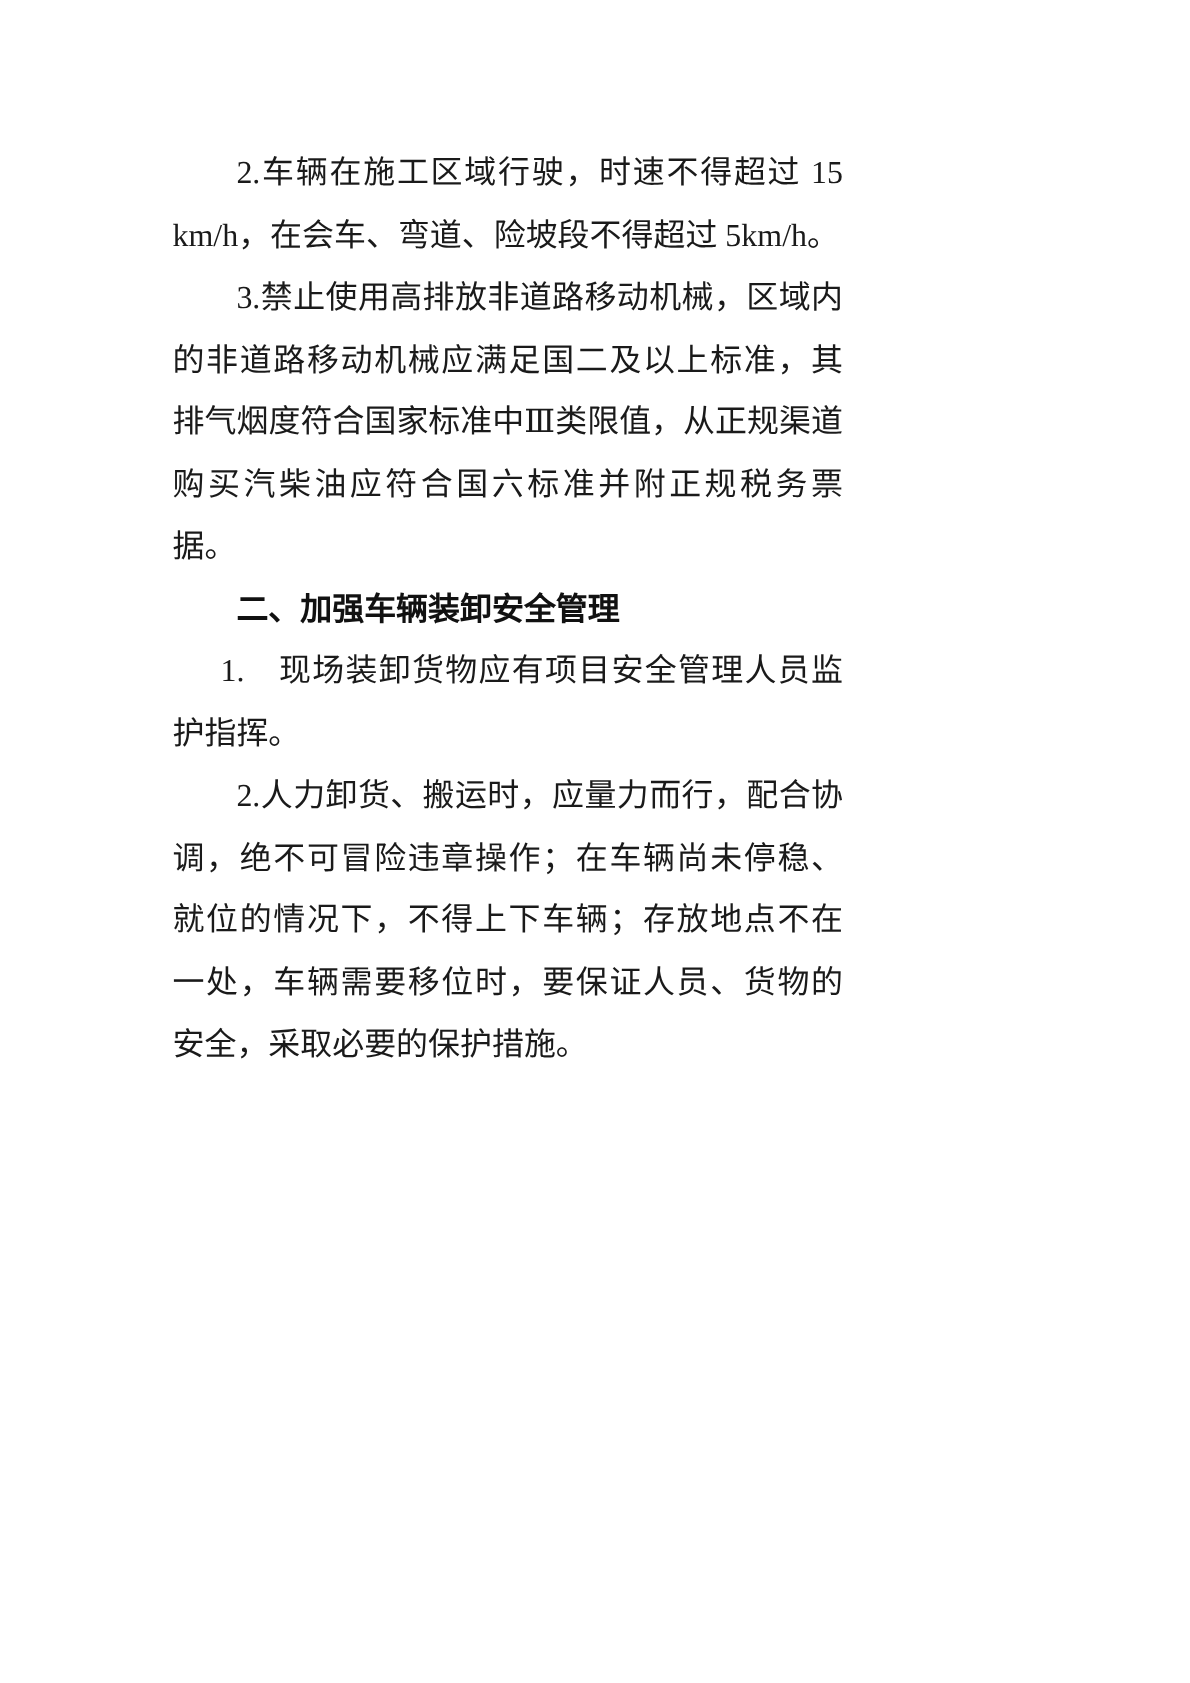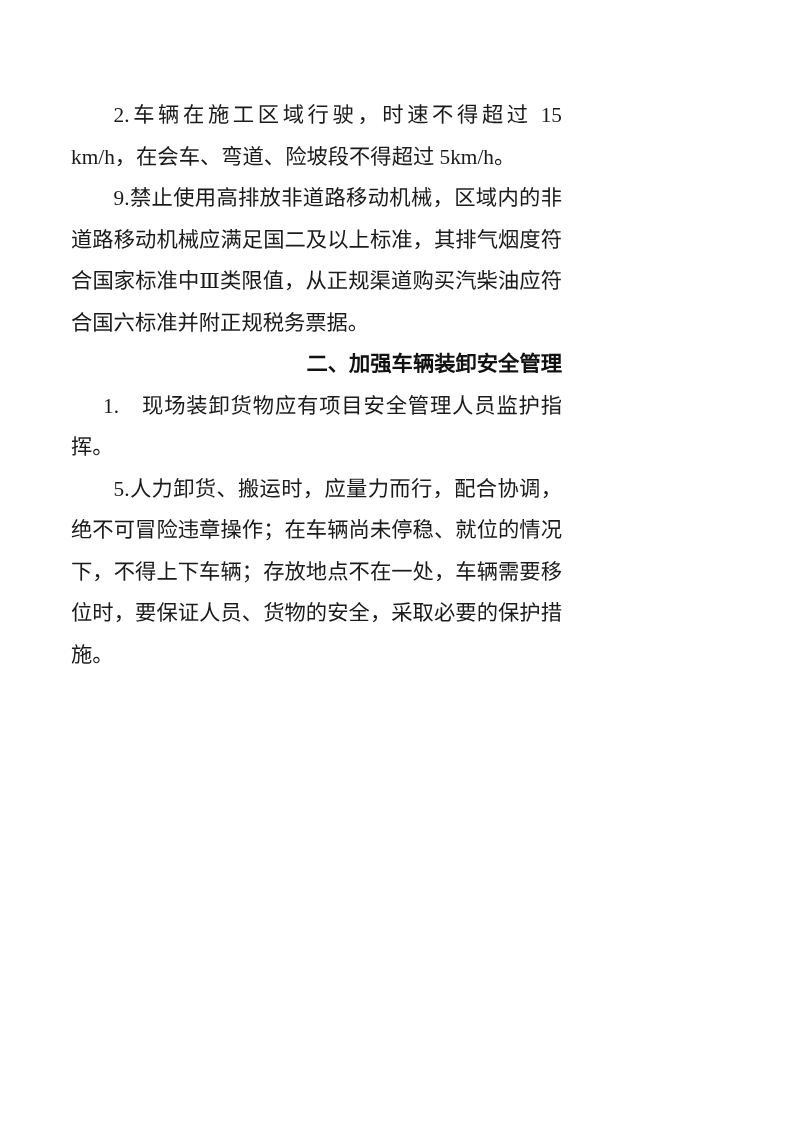--- a/index.html
+++ b/index.html
@@ -11,21 +11,21 @@
     height: 1122px;
     background: #ffffff;
     overflow: hidden;
   }
   .page {
     position: relative;
     width: 678px;
     height: 1122px;
     background: #ffffff;
     box-sizing: border-box;
-    padding: 95px 116px 0 71px;
+    padding: 95px 116px 0 115px;
   }
   .doc-body {
     font-family: "Liberation Serif", "DejaVu Serif", serif;
     font-size: 21.3px;
     line-height: 41.5px;
     color: #1a1a1a;
     text-align: justify;
     letter-spacing: 0;
   }
   .para {
@@ -36,27 +36,27 @@
     text-indent: 32px;
   }
   .heading {
     margin: 0;
     font-family: "Liberation Sans", "DejaVu Sans", sans-serif;
     font-weight: bold;
     font-size: 21.3px;
     line-height: 41.5px;
     color: #111111;
     text-indent: 42.6px;
-    text-align: right;
+    text-align: left;
   }
 </style>
 </head>
 <body>
 
 <div class="page">
   <div class="doc-body">
     <p class="para">2.车辆在施工区域行驶，时速不得超过 15 km/h，在会车、弯道、险坡段不得超过 5km/h。</p>
-    <p class="para">9.禁止使用高排放非道路移动机械，区域内的非道路移动机械应满足国二及以上标准，其排气烟度符合国家标准中Ⅲ类限值，从正规渠道购买汽柴油应符合国六标准并附正规税务票据。</p>
+    <p class="para">3.禁止使用高排放非道路移动机械，区域内的非道路移动机械应满足国二及以上标准，其排气烟度符合国家标准中Ⅲ类限值，从正规渠道购买汽柴油应符合国六标准并附正规税务票据。</p>
     <h2 class="heading">二、加强车辆装卸安全管理</h2>
     <p class="para num-gap">1.　现场装卸货物应有项目安全管理人员监护指挥。</p>
-    <p class="para">5.人力卸货、搬运时，应量力而行，配合协调，绝不可冒险违章操作；在车辆尚未停稳、就位的情况下，不得上下车辆；存放地点不在一处，车辆需要移位时，要保证人员、货物的安全，采取必要的保护措施。</p>
+    <p class="para">2.人力卸货、搬运时，应量力而行，配合协调，绝不可冒险违章操作；在车辆尚未停稳、就位的情况下，不得上下车辆；存放地点不在一处，车辆需要移位时，要保证人员、货物的安全，采取必要的保护措施。</p>
   </div>
 </div>
 
 </body></html>

